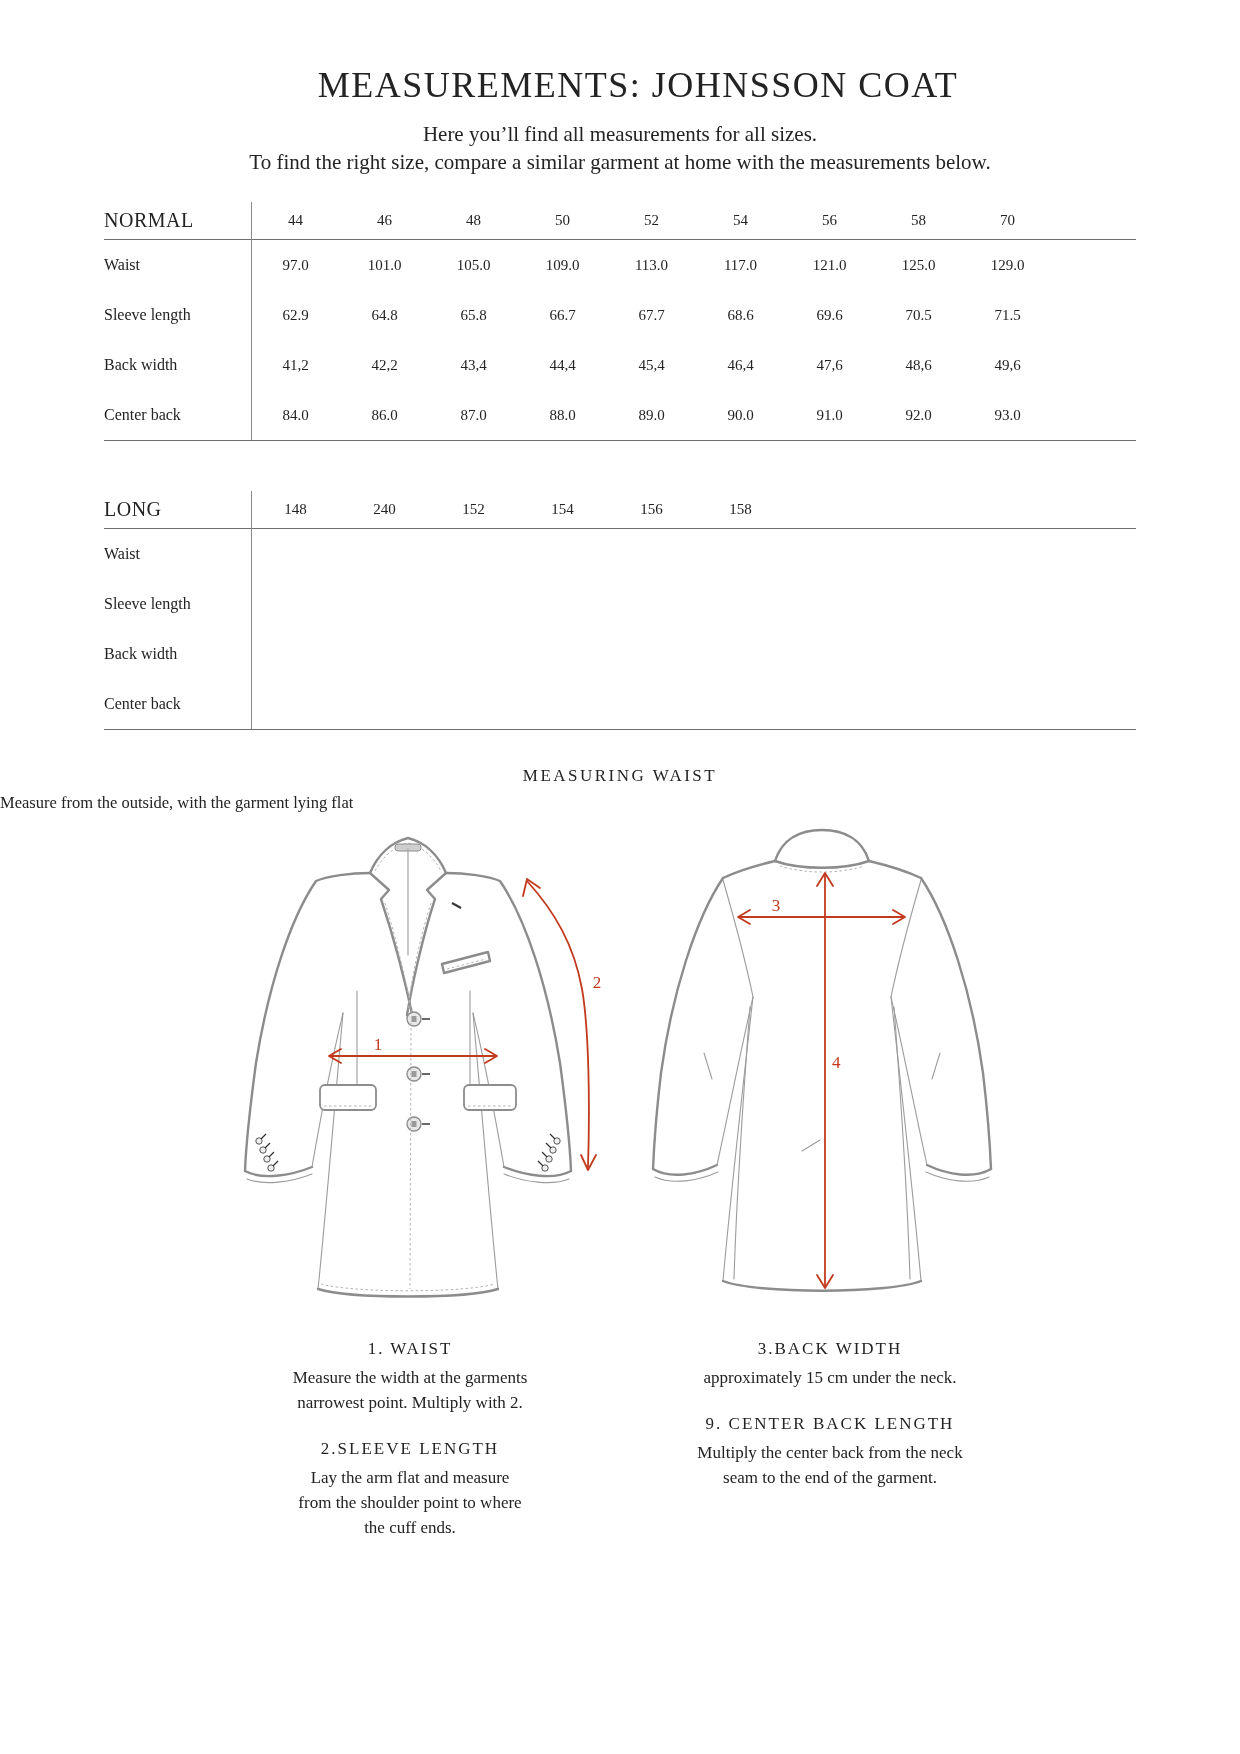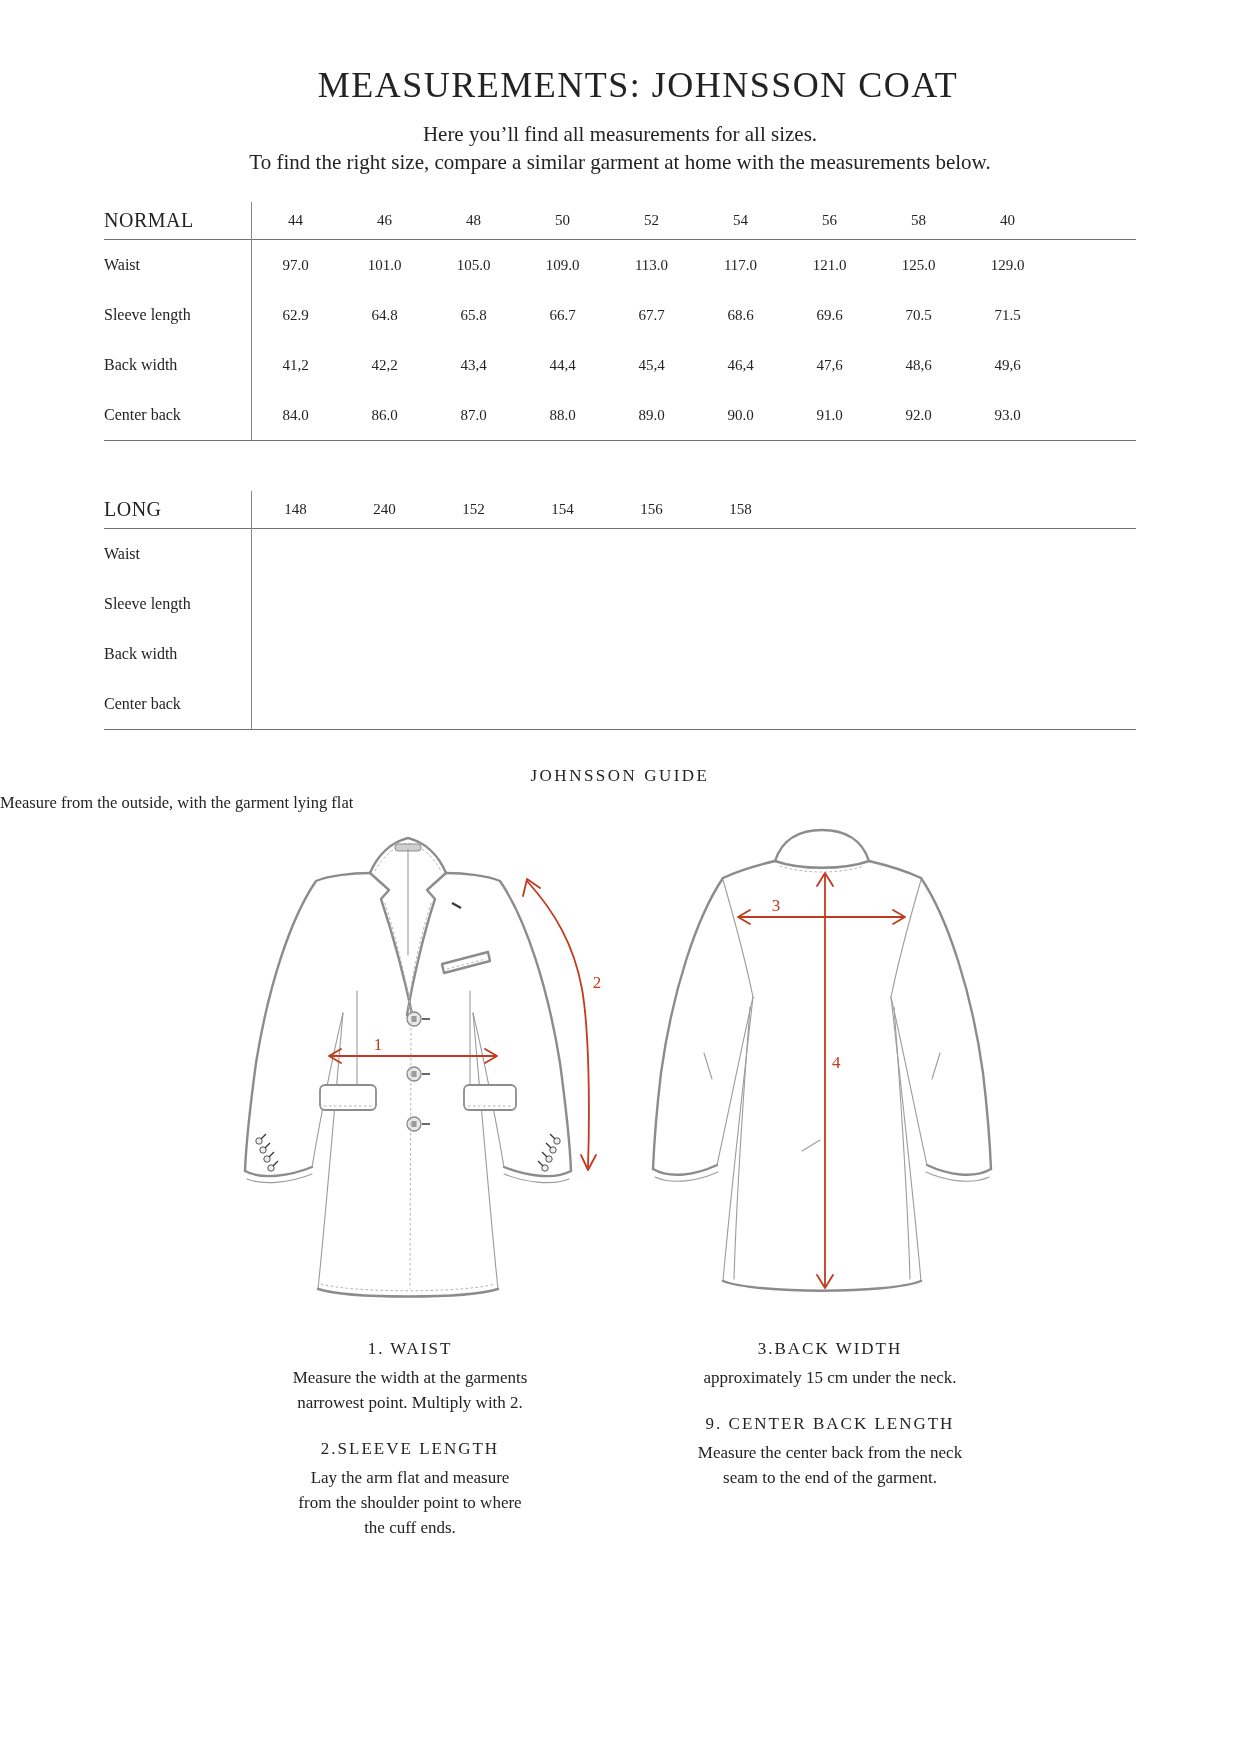--- a/index.html
+++ b/index.html
@@ -54,21 +54,21 @@
       <div class="thead">
         <div class="tname">NORMAL</div>
       <div class="cell">44</div>
           <div class="cell">46</div>
           <div class="cell">48</div>
           <div class="cell">50</div>
           <div class="cell">52</div>
           <div class="cell">54</div>
           <div class="cell">56</div>
           <div class="cell">58</div>
-          <div class="cell">40</div>
+          <div class="cell">70</div>
         </div>
       <div class="trows">
           <div class="trow">
             <div class="tlabel">Waist</div>
             <div class="cell">97.0</div>
             <div class="cell">101.0</div>
             <div class="cell">105.0</div>
             <div class="cell">109.0</div>
             <div class="cell">113.0</div>
             <div class="cell">117.0</div>
@@ -159,21 +159,21 @@
             <div class="cell"></div>
             <div class="cell"></div>
             <div class="cell"></div>
             <div class="cell"></div>
             <div class="cell"></div>
           </div>
         </div>
     </div>
   </div>
 
-  <div class="guide-title">JOHNSSON GUIDE</div>
+  <div class="guide-title">MEASURING WAIST</div>
   <div class="guide-sub">Measure from the outside, with the garment lying flat</div>
 
   <div class="coats">
 
     <svg class="coat-svg" viewBox="0 0 420 490">
 
       <path class="outline" d="M170,50 C150,50 128,53 116,58 C90,96 68,165 56,240 C49,292 46,322 45,348"></path>
       <path class="outline" d="M45,348 C62,357 90,353 112,344"></path>
       <path class="thin" d="M47,356 C64,363 92,359 112,351"></path>
       <path class="thin" d="M112,344 C121,292 133,232 143,190"></path>
@@ -327,19 +327,19 @@
           <div class="caption-line">the cuff ends.</div>
         </div>
       </div>
     <div class="cap-col">
         <div class="caption">
           <div class="caption-heading">3.BACK WIDTH</div>
           <div class="caption-line">approximately 15 cm under the neck.</div>
         </div>
         <div class="caption">
           <div class="caption-heading">9. CENTER BACK LENGTH</div>
-          <div class="caption-line">Measure the center back from the neck</div>
+          <div class="caption-line">Multiply the center back from the neck</div>
           <div class="caption-line">seam to the end of the garment.</div>
         </div>
       </div>
   </div>
 
 </div>
 
 </body></html>

